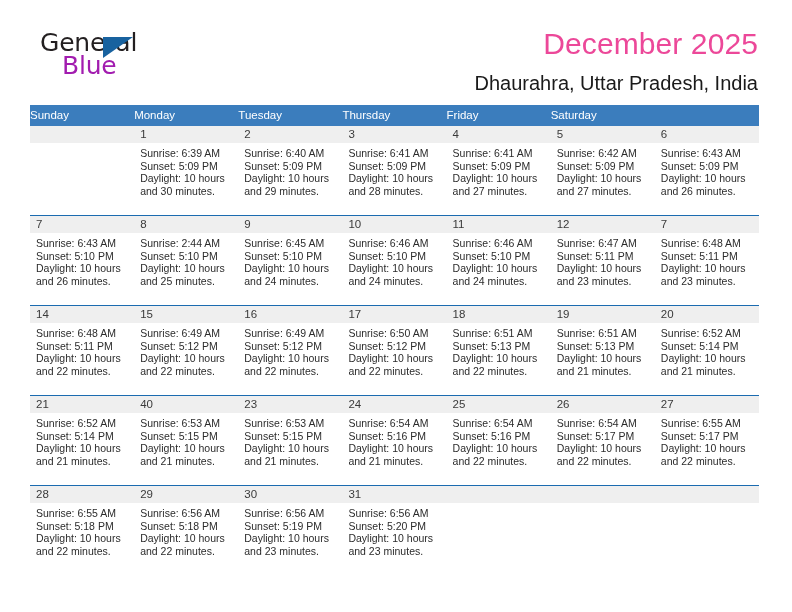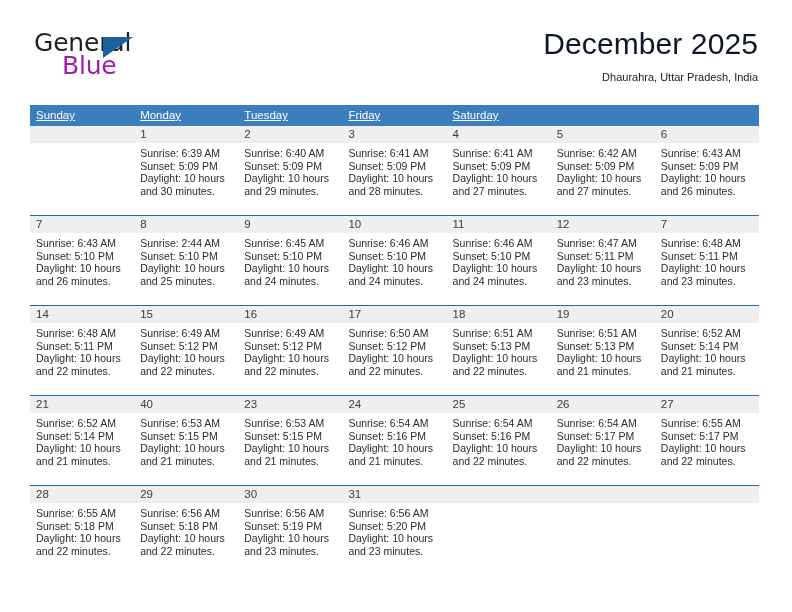--- a/index.html
+++ b/index.html
@@ -31,21 +31,21 @@
   }
   .brand {
     position: absolute;
     left: 0;
     top: 0;
     width: 180px;
     height: 60px;
   }
   .brand-general {
     position: absolute;
-    left: 4px;
+    left: 10px;
     top: 2px;
     font-size: 25px;
     letter-spacing: -0.2px;
     color: #231f20;
     font-family: "DejaVu Sans", sans-serif;
     font-weight: 400;
   }
   .brand-blue {
     position: absolute;
     left: 32px;
@@ -68,56 +68,54 @@
 
   .title-block {
     position: absolute;
     right: 0;
     top: 0;
     text-align: right;
   }
   .month-title {
     font-size: 30px;
     font-weight: 400;
-    color: #0f172a;
+    color: #ec4899;
     line-height: 36px;
     letter-spacing: 0.1px;
     white-space: nowrap;
   }
   .location-sub {
-    font-size: 11px;
+    font-size: 20px;
     font-weight: 400;
     color: #1a1a1a;
     line-height: 22px;
-    margin-top: 4px;
+    margin-top: 10px;
     white-space: nowrap;
   }
 
   
   .calendar {
     position: absolute;
     left: 30px;
     top: 105px;
     width: 729px;
   }
   .weekdays {
     display: grid;
     grid-template-columns: repeat(7, 1fr);
     background: #3b7dbd;
     height: 21px;
   }
   .weekday {
     color: #ffffff;
     font-size: 11.5px;
     line-height: 21px;
-    padding-left: 6px;
     box-sizing: border-box;
     white-space: nowrap;
     overflow: hidden;
-    text-decoration: underline;
   }
 
   .week {
     display: grid;
     grid-template-columns: repeat(7, 1fr);
     border-top: 1.6px solid #1b6bb0;
   }
   .week:first-of-type {
     border-top: none;
   }
@@ -170,20 +168,21 @@
       <div class="location-sub">Dhaurahra, Uttar Pradesh, India</div>
     </div>
 
   </div>
 
   <div class="calendar">
     <div class="weekdays">
         <div class="weekday">Sunday</div>
         <div class="weekday">Monday</div>
         <div class="weekday">Tuesday</div>
+        <div class="weekday">Thursday</div>
         <div class="weekday">Friday</div>
         <div class="weekday">Saturday</div>
       </div>
     <div id="weeks-container">
         <div class="week">
           <div class="cell empty">
             <div class="daynum-band"></div>
           </div>
           <div class="cell">
             <div class="daynum-band">1</div>

